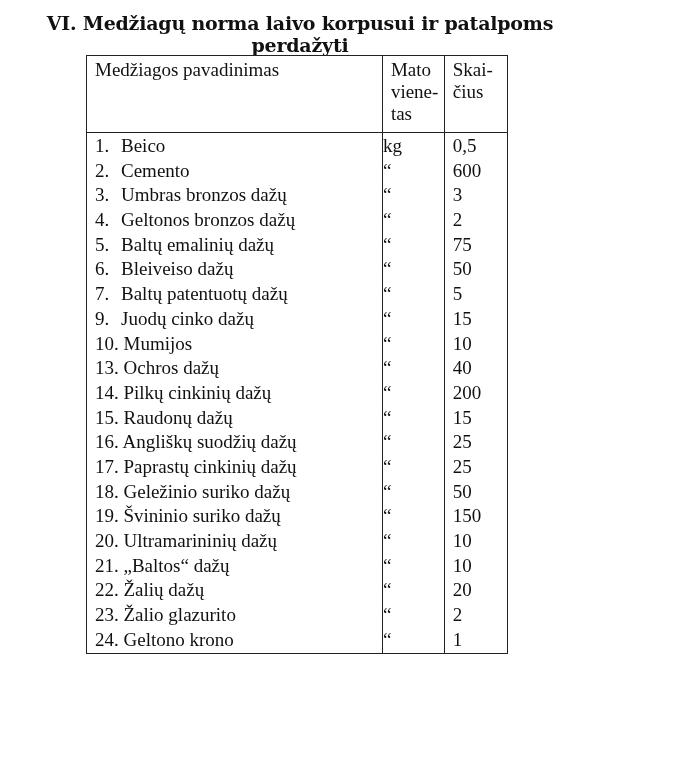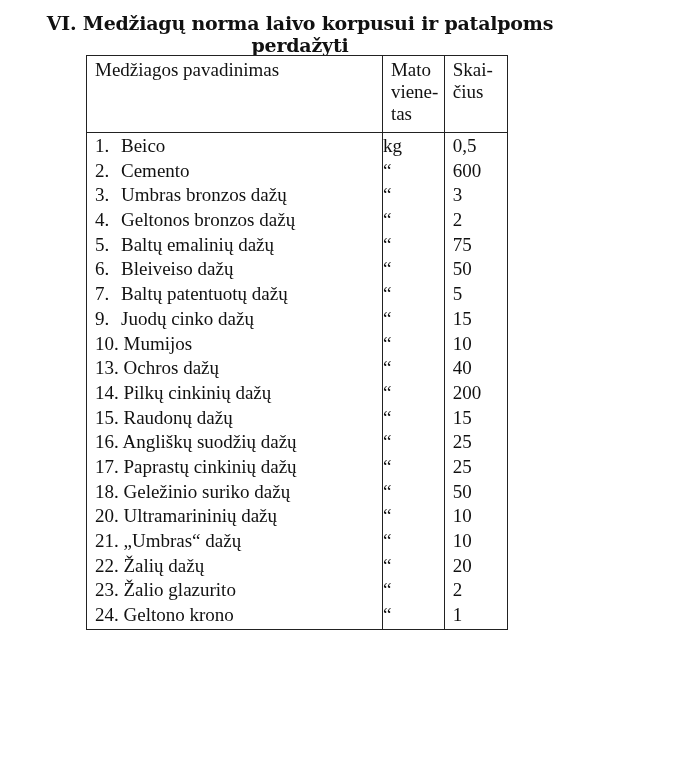--- a/index.html
+++ b/index.html
@@ -173,26 +173,31 @@
         <td><span class="num wide">17.</span> <span>Paprastų cinkinių dažų</span></td>
         <td class="unit">“</td>
         <td>25</td>
       </tr>
       <tr>
         <td><span class="num wide">18.</span> <span>Geležinio suriko dažų</span></td>
         <td class="unit">“</td>
         <td>50</td>
       </tr>
       <tr>
+        <td><span class="num wide">19.</span> <span>Švininio suriko dažų</span></td>
+        <td class="unit">“</td>
+        <td>150</td>
+      </tr>
+      <tr>
         <td><span class="num wide">20.</span> <span>Ultramarininių dažų</span></td>
         <td class="unit">“</td>
         <td>10</td>
       </tr>
       <tr>
-        <td><span class="num wide">21.</span> <span>„Umbras“ dažų</span></td>
+        <td><span class="num wide">21.</span> <span>„Baltos“ dažų</span></td>
         <td class="unit">“</td>
         <td>10</td>
       </tr>
       <tr>
         <td><span class="num wide">22.</span> <span>Žalių dažų</span></td>
         <td class="unit">“</td>
         <td>20</td>
       </tr>
       <tr>
         <td><span class="num wide">23.</span> <span>Žalio glazurito</span></td>

